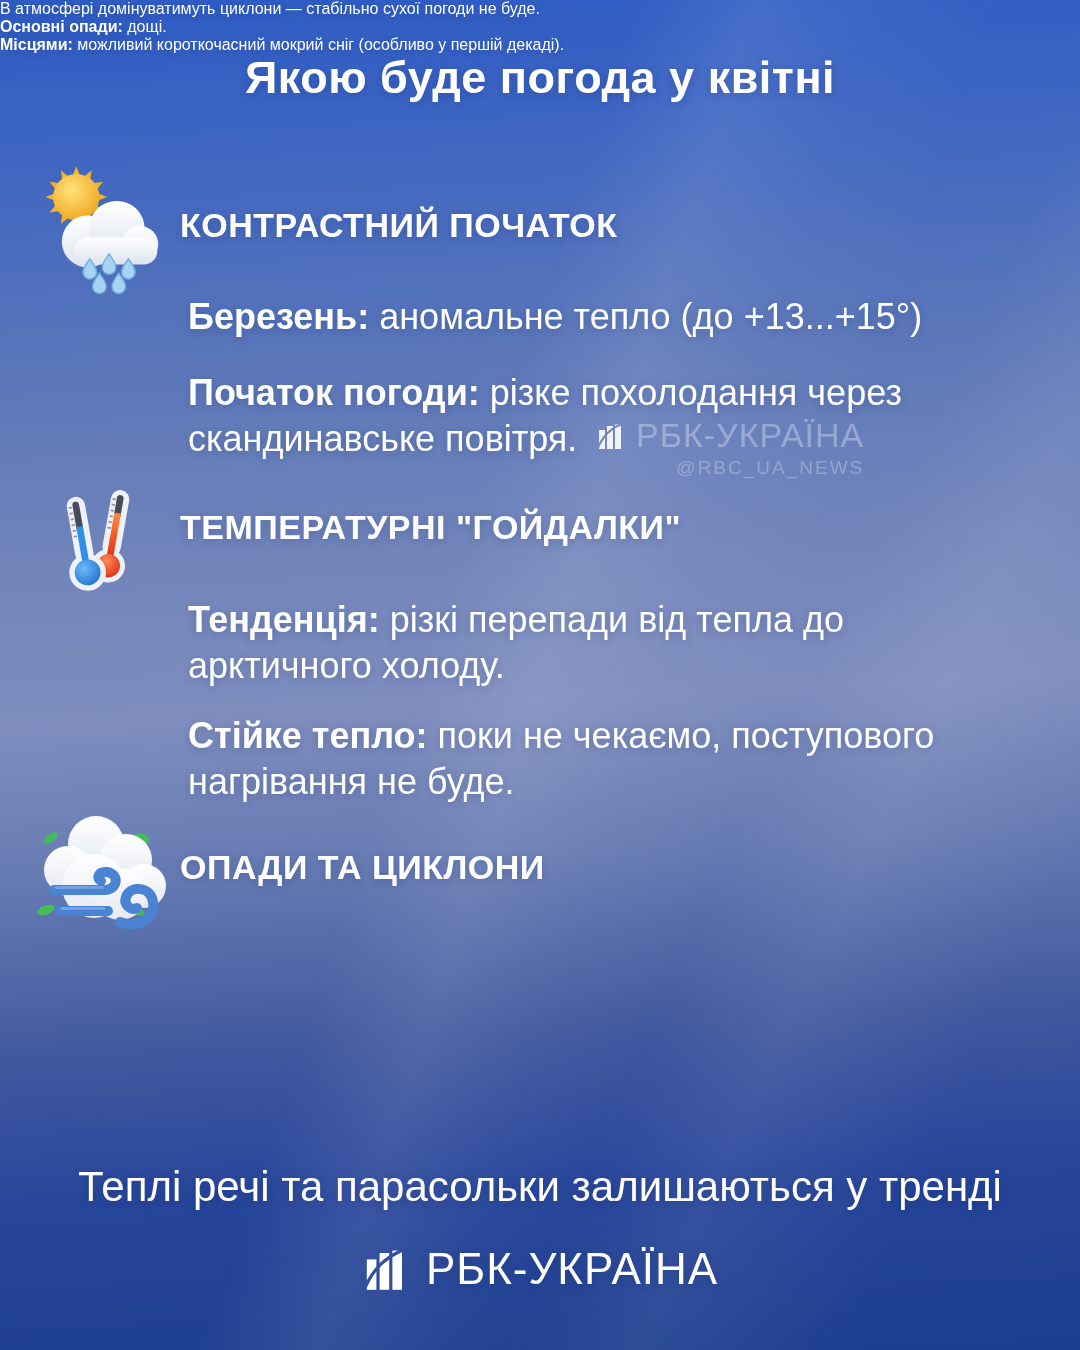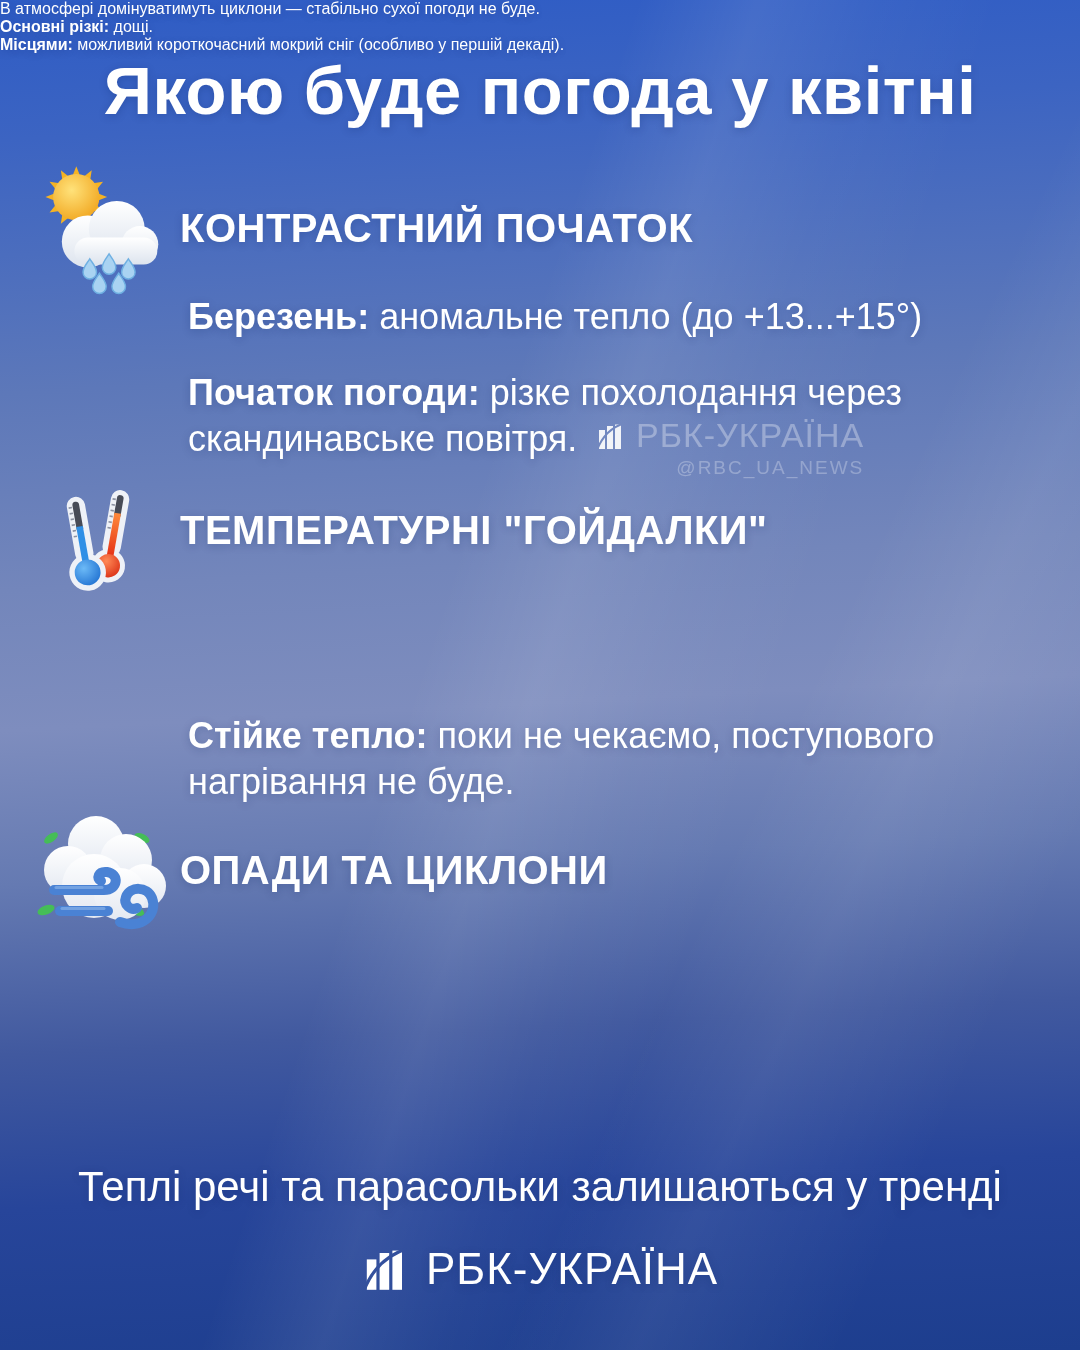--- a/index.html
+++ b/index.html
@@ -11,30 +11,30 @@
     color: #ffffff;
     text-shadow: 0 2px 8px rgba(10,30,90,0.22);
     background:
       linear-gradient(108deg, rgba(255,255,255,0) 42%, rgba(255,255,255,0.09) 50%, rgba(255,255,255,0.03) 58%, rgba(255,255,255,0) 66%),
       linear-gradient(115deg, rgba(255,255,255,0) 66%, rgba(255,255,255,0.07) 74%, rgba(255,255,255,0) 86%),
       linear-gradient(177deg, #2e5cc5 0%, #3c64c2 10%, #5d78b9 28%, #7386bb 42%, #7e8dbe 52%, #657ab2 63%, #41599f 75%, #27459a 86%, #1d3e8e 100%);
   }
   h1.title {
     position:absolute; top:52px; left:0; width:100%;
     margin:0; text-align:center;
-    font-size:67px; font-weight:bold; letter-spacing:0.5px;
+    font-size:45px; font-weight:bold; letter-spacing:0.5px;
   }
   .icon { position:absolute; }
   .icon svg { display:block; }
   .icon1 { left:30px;  top:156px; }
   .icon2 { left:48px;  top:482px; }
   .icon3 { left:24px;  top:798px; }
   h2.heading {
     position:absolute; left:180px; margin:0;
-    font-size:40px; font-weight:bold; letter-spacing:0.5px;
+    font-size:34px; font-weight:bold; letter-spacing:0.5px;
   }
   .h1pos { top:206px; }
   .h2pos { top:508px; }
   .h3pos { top:848px; }
   p.body {
     position:absolute; left:180px; margin:8px;
     font-size:36px; line-height:46px; font-weight:normal;
   }
   p.body b { font-weight:bold; }
   .p11 { top:286px; width:820px; }
@@ -179,20 +179,21 @@
             <line x1="33" y1="29" x2="37" y2="29"></line>
           <line x1="33" y1="36" x2="37" y2="36"></line>
             <line x1="33" y1="43" x2="37" y2="43"></line>
           <line x1="33" y1="50" x2="37" y2="50"></line>
             <line x1="33" y1="57" x2="37" y2="57"></line>
         </g>
       </g>
     </svg>
   </div>
   <h2 class="heading h2pos">ТЕМПЕРАТУРНІ "ГОЙДАЛКИ"</h2>
+  <p class="body p21"><b>Тенденція:</b><span> різкі перепади від тепла до арктичного холоду.</span></p>
   <p class="body p22"><b>Стійке тепло:</b><span> поки не чекаємо, поступового нагрівання не буде.</span></p>
 
   <div class="icon icon3">
     <svg width="150" height="150" viewBox="0 0 150 150">
       <defs>
         <linearGradient id="g-cloud3" x1="0" y1="0" x2="0" y2="1">
           <stop offset="0%" stop-color="#ffffff"></stop>
             <stop offset="100%" stop-color="#e3e8f1"></stop>
         </linearGradient>
       </defs>
@@ -218,21 +219,21 @@
       </g>
       <g fill="none" stroke="#7eaae6" stroke-width="3" stroke-linecap="round" opacity="0.8">
         <path d="M32 89.5 H78"></path>
         <path d="M38 110.5 H80"></path>
       </g>
     </svg>
   </div>
   <h2 class="heading h3pos">ОПАДИ ТА ЦИКЛОНИ</h2>
   <div class="body p3">
     <p class="pline"><b></b><span>В атмосфері домінуватимуть циклони — стабільно сухої погоди не буде.</span></p>
-    <p class="pline"><b>Основні різкі:</b><span> дощі.</span></p>
+    <p class="pline"><b>Основні опади:</b><span> дощі.</span></p>
     <p class="pline"><b>Місцями:</b><span> можливий короткочасний мокрий сніг (особливо у першій декаді).</span></p>
   </div>
 
   <p class="tagline">Теплі речі та парасольки залишаються у тренді</p>
   <div class="brand-row">
     <svg width="48" height="48" viewBox="0 0 60 60">
       <mask id="mkft">
         <rect width="60" height="60" fill="black"></rect>
         <rect x="6" y="18" width="12" height="38" fill="white"></rect>
         <rect x="22" y="10" width="12" height="46" fill="white"></rect>

